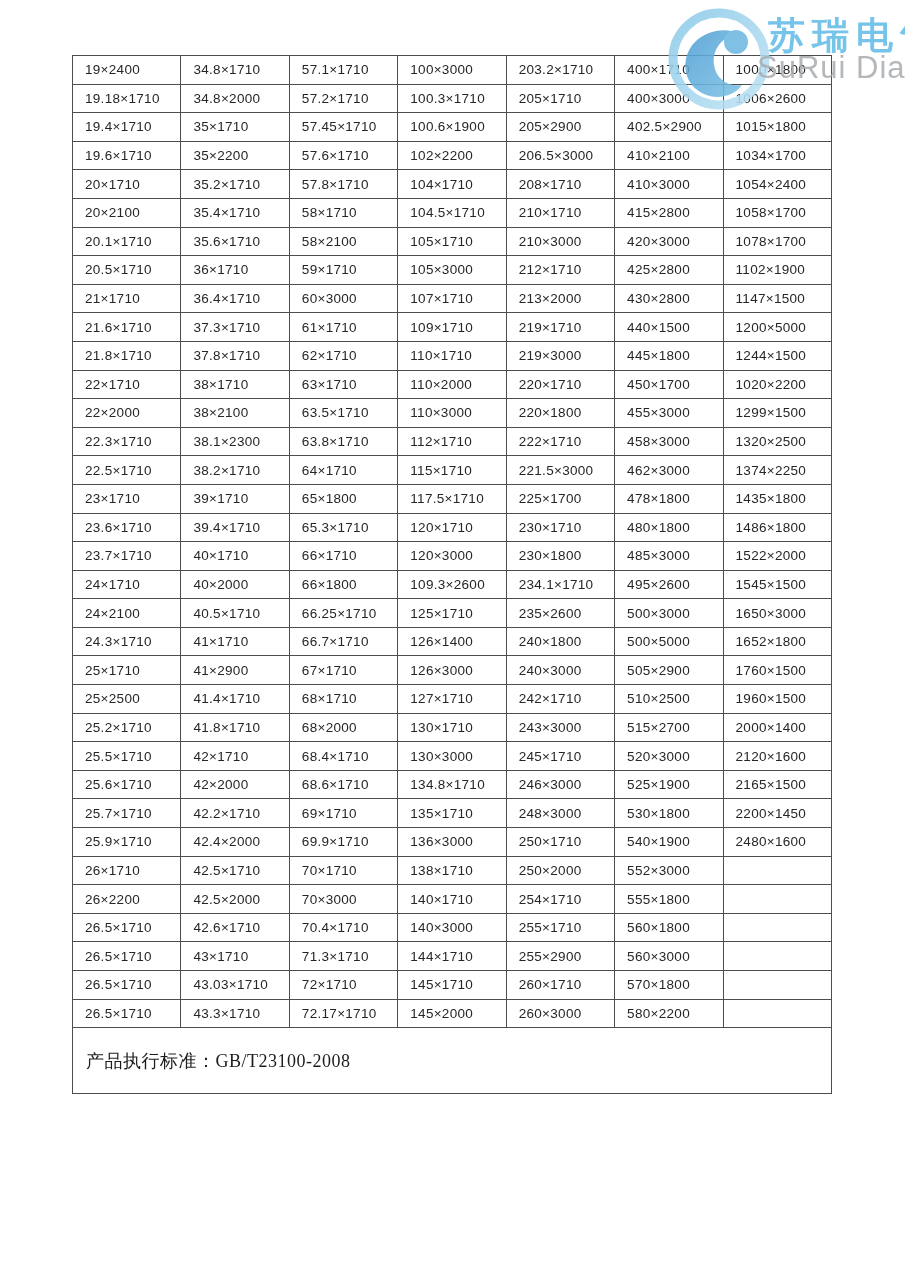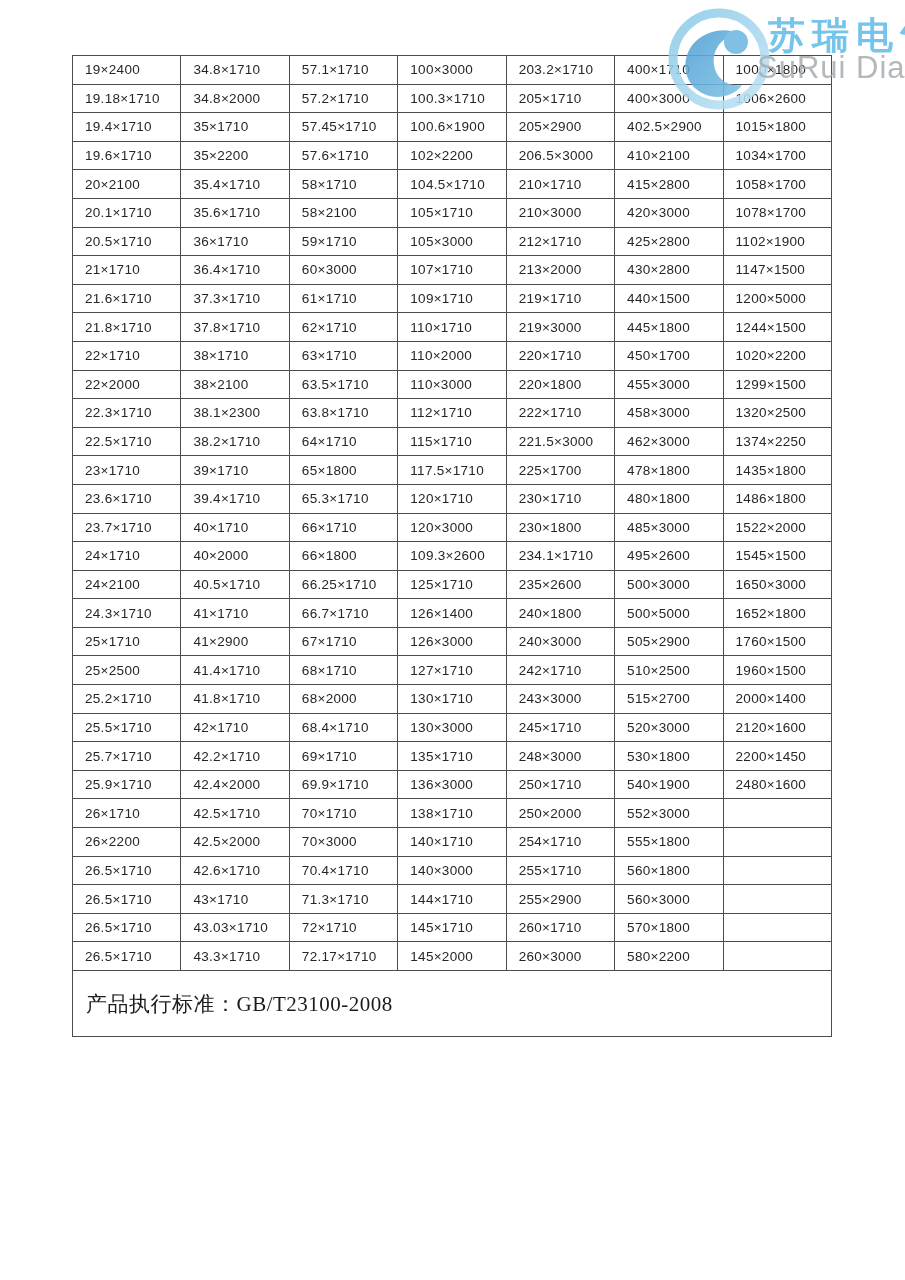--- a/index.html
+++ b/index.html
@@ -45,21 +45,21 @@
     width: 758px;
     height: 65px;
     border: 1px solid #4d4d4f;
     border-top: none;
     display: flex;
     align-items: center;
   }
   .footer-box .note {
     padding-left: 13px;
     font-family: "Liberation Serif", serif;
-    font-size: 21px;
+    font-size: 18px;
     color: #1c1c1c;
     letter-spacing: 0.5px;
   }
 
   
   .logo {
     position: absolute;
     left: 662px;
     top: 5px;
     width: 280px;
@@ -135,20 +135,29 @@
           <tr>
             <td>19.6×1710</td>
             <td>35×2200</td>
             <td>57.6×1710</td>
             <td>102×2200</td>
             <td>206.5×3000</td>
             <td>410×2100</td>
             <td>1034×1700</td>
           </tr>
           <tr>
+            <td>20×1710</td>
+            <td>35.2×1710</td>
+            <td>57.8×1710</td>
+            <td>104×1710</td>
+            <td>208×1710</td>
+            <td>410×3000</td>
+            <td>1054×2400</td>
+          </tr>
+          <tr>
             <td>20×2100</td>
             <td>35.4×1710</td>
             <td>58×1710</td>
             <td>104.5×1710</td>
             <td>210×1710</td>
             <td>415×2800</td>
             <td>1058×1700</td>
           </tr>
           <tr>
             <td>20.1×1710</td>
@@ -313,20 +322,29 @@
             <td>2000×1400</td>
           </tr>
           <tr>
             <td>25.5×1710</td>
             <td>42×1710</td>
             <td>68.4×1710</td>
             <td>130×3000</td>
             <td>245×1710</td>
             <td>520×3000</td>
             <td>2120×1600</td>
+          </tr>
+          <tr>
+            <td>25.6×1710</td>
+            <td>42×2000</td>
+            <td>68.6×1710</td>
+            <td>134.8×1710</td>
+            <td>246×3000</td>
+            <td>525×1900</td>
+            <td>2165×1500</td>
           </tr>
           <tr>
             <td>25.7×1710</td>
             <td>42.2×1710</td>
             <td>69×1710</td>
             <td>135×1710</td>
             <td>248×3000</td>
             <td>530×1800</td>
             <td>2200×1450</td>
           </tr>

